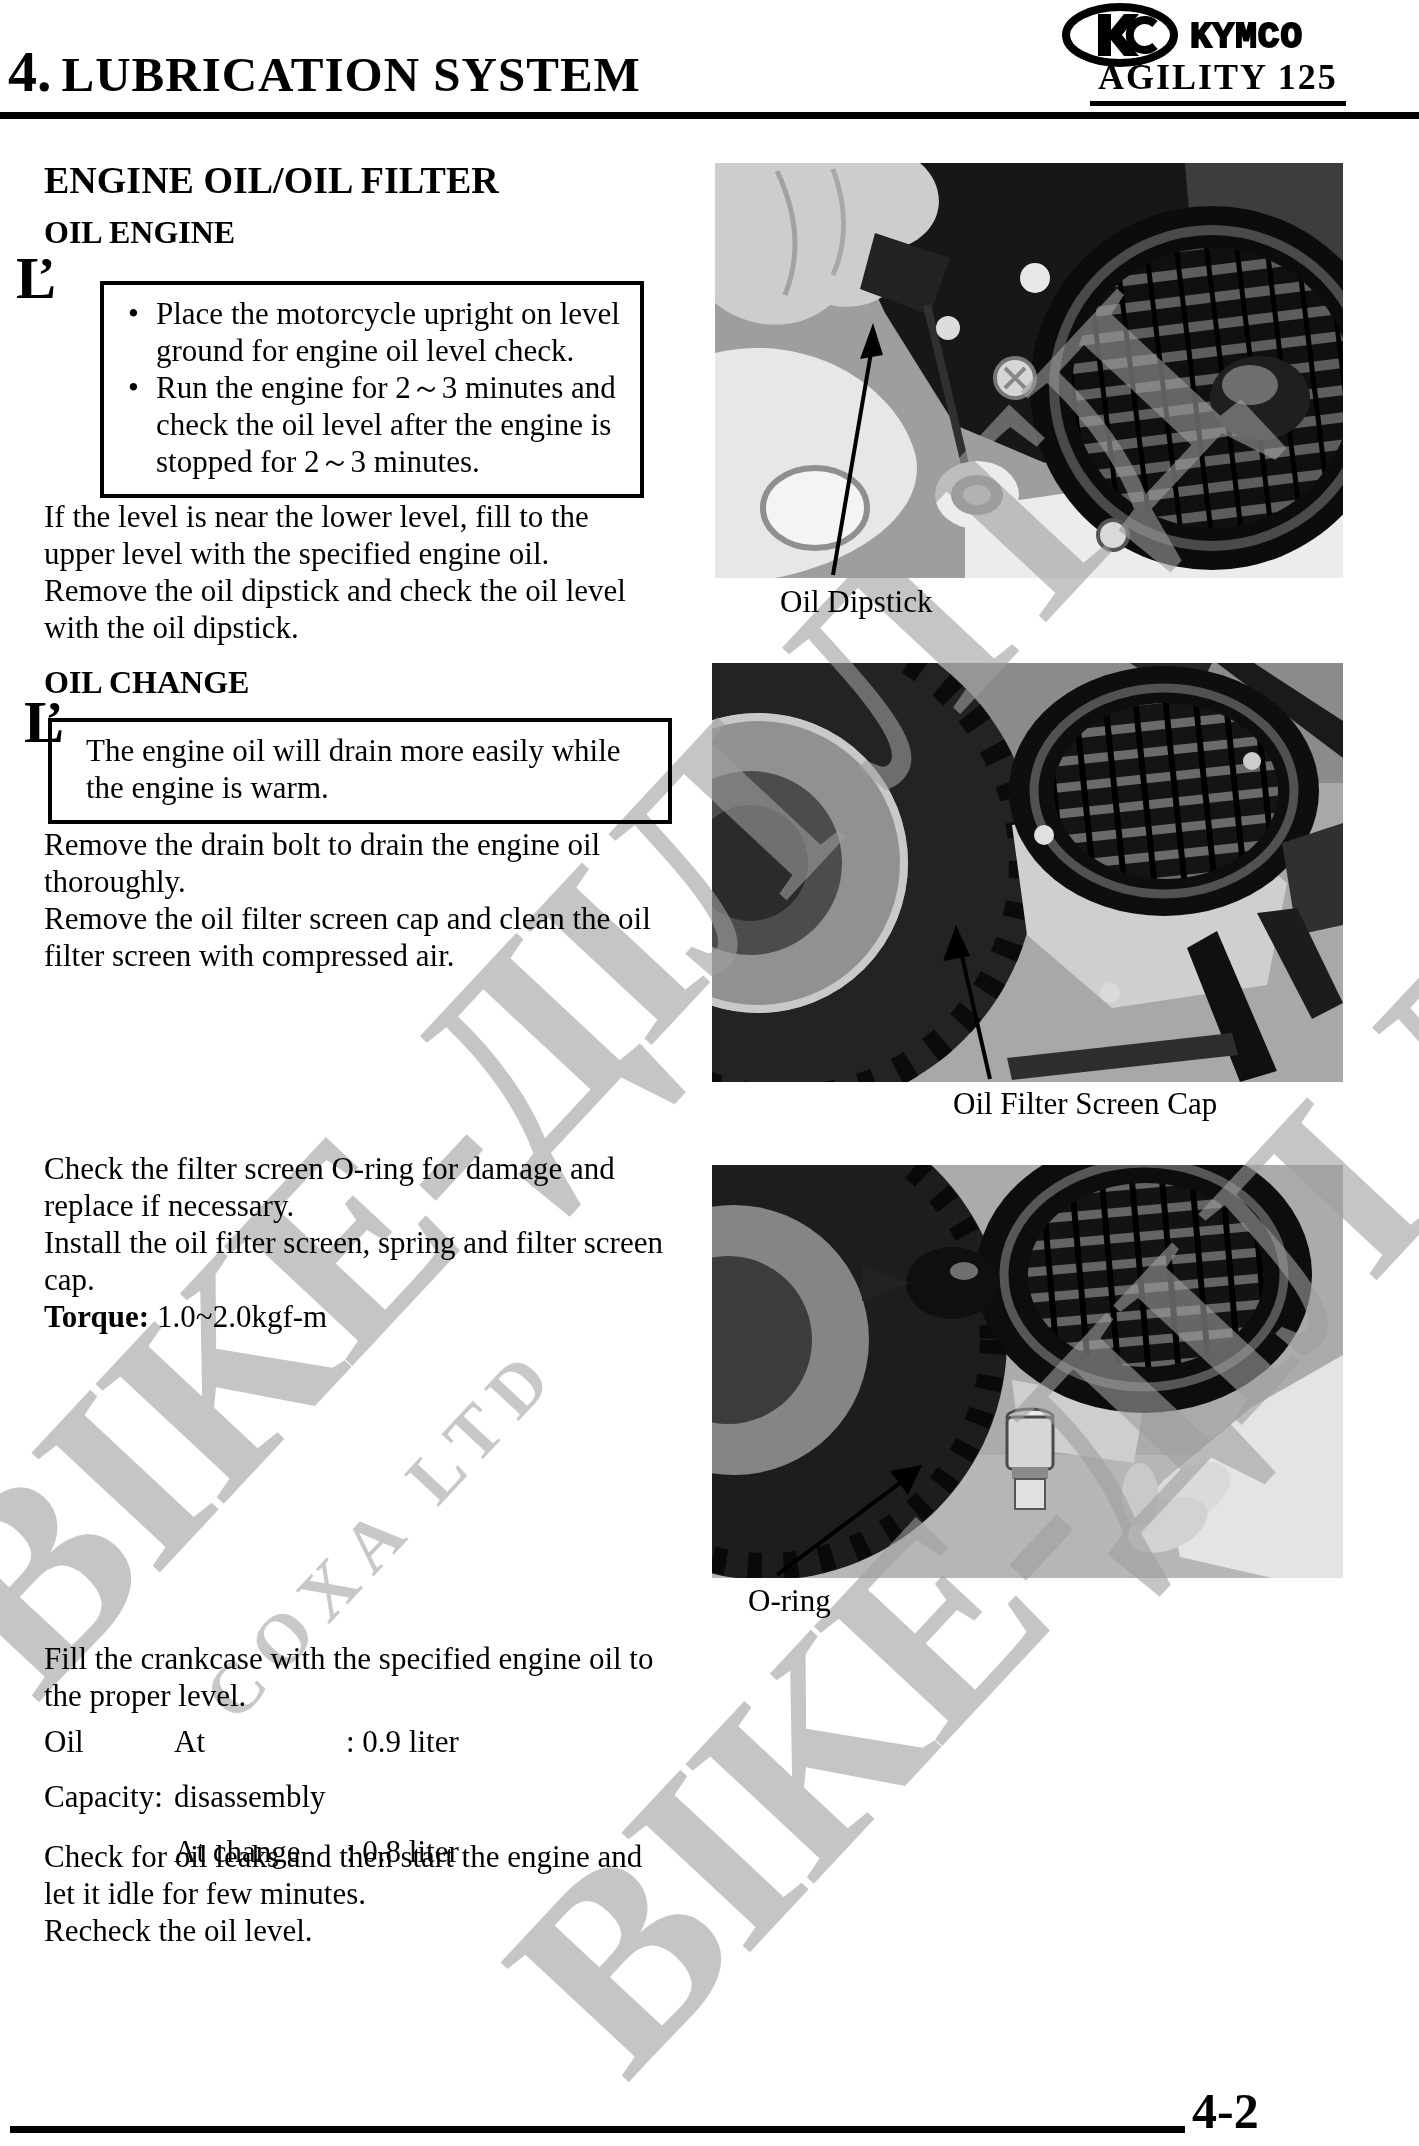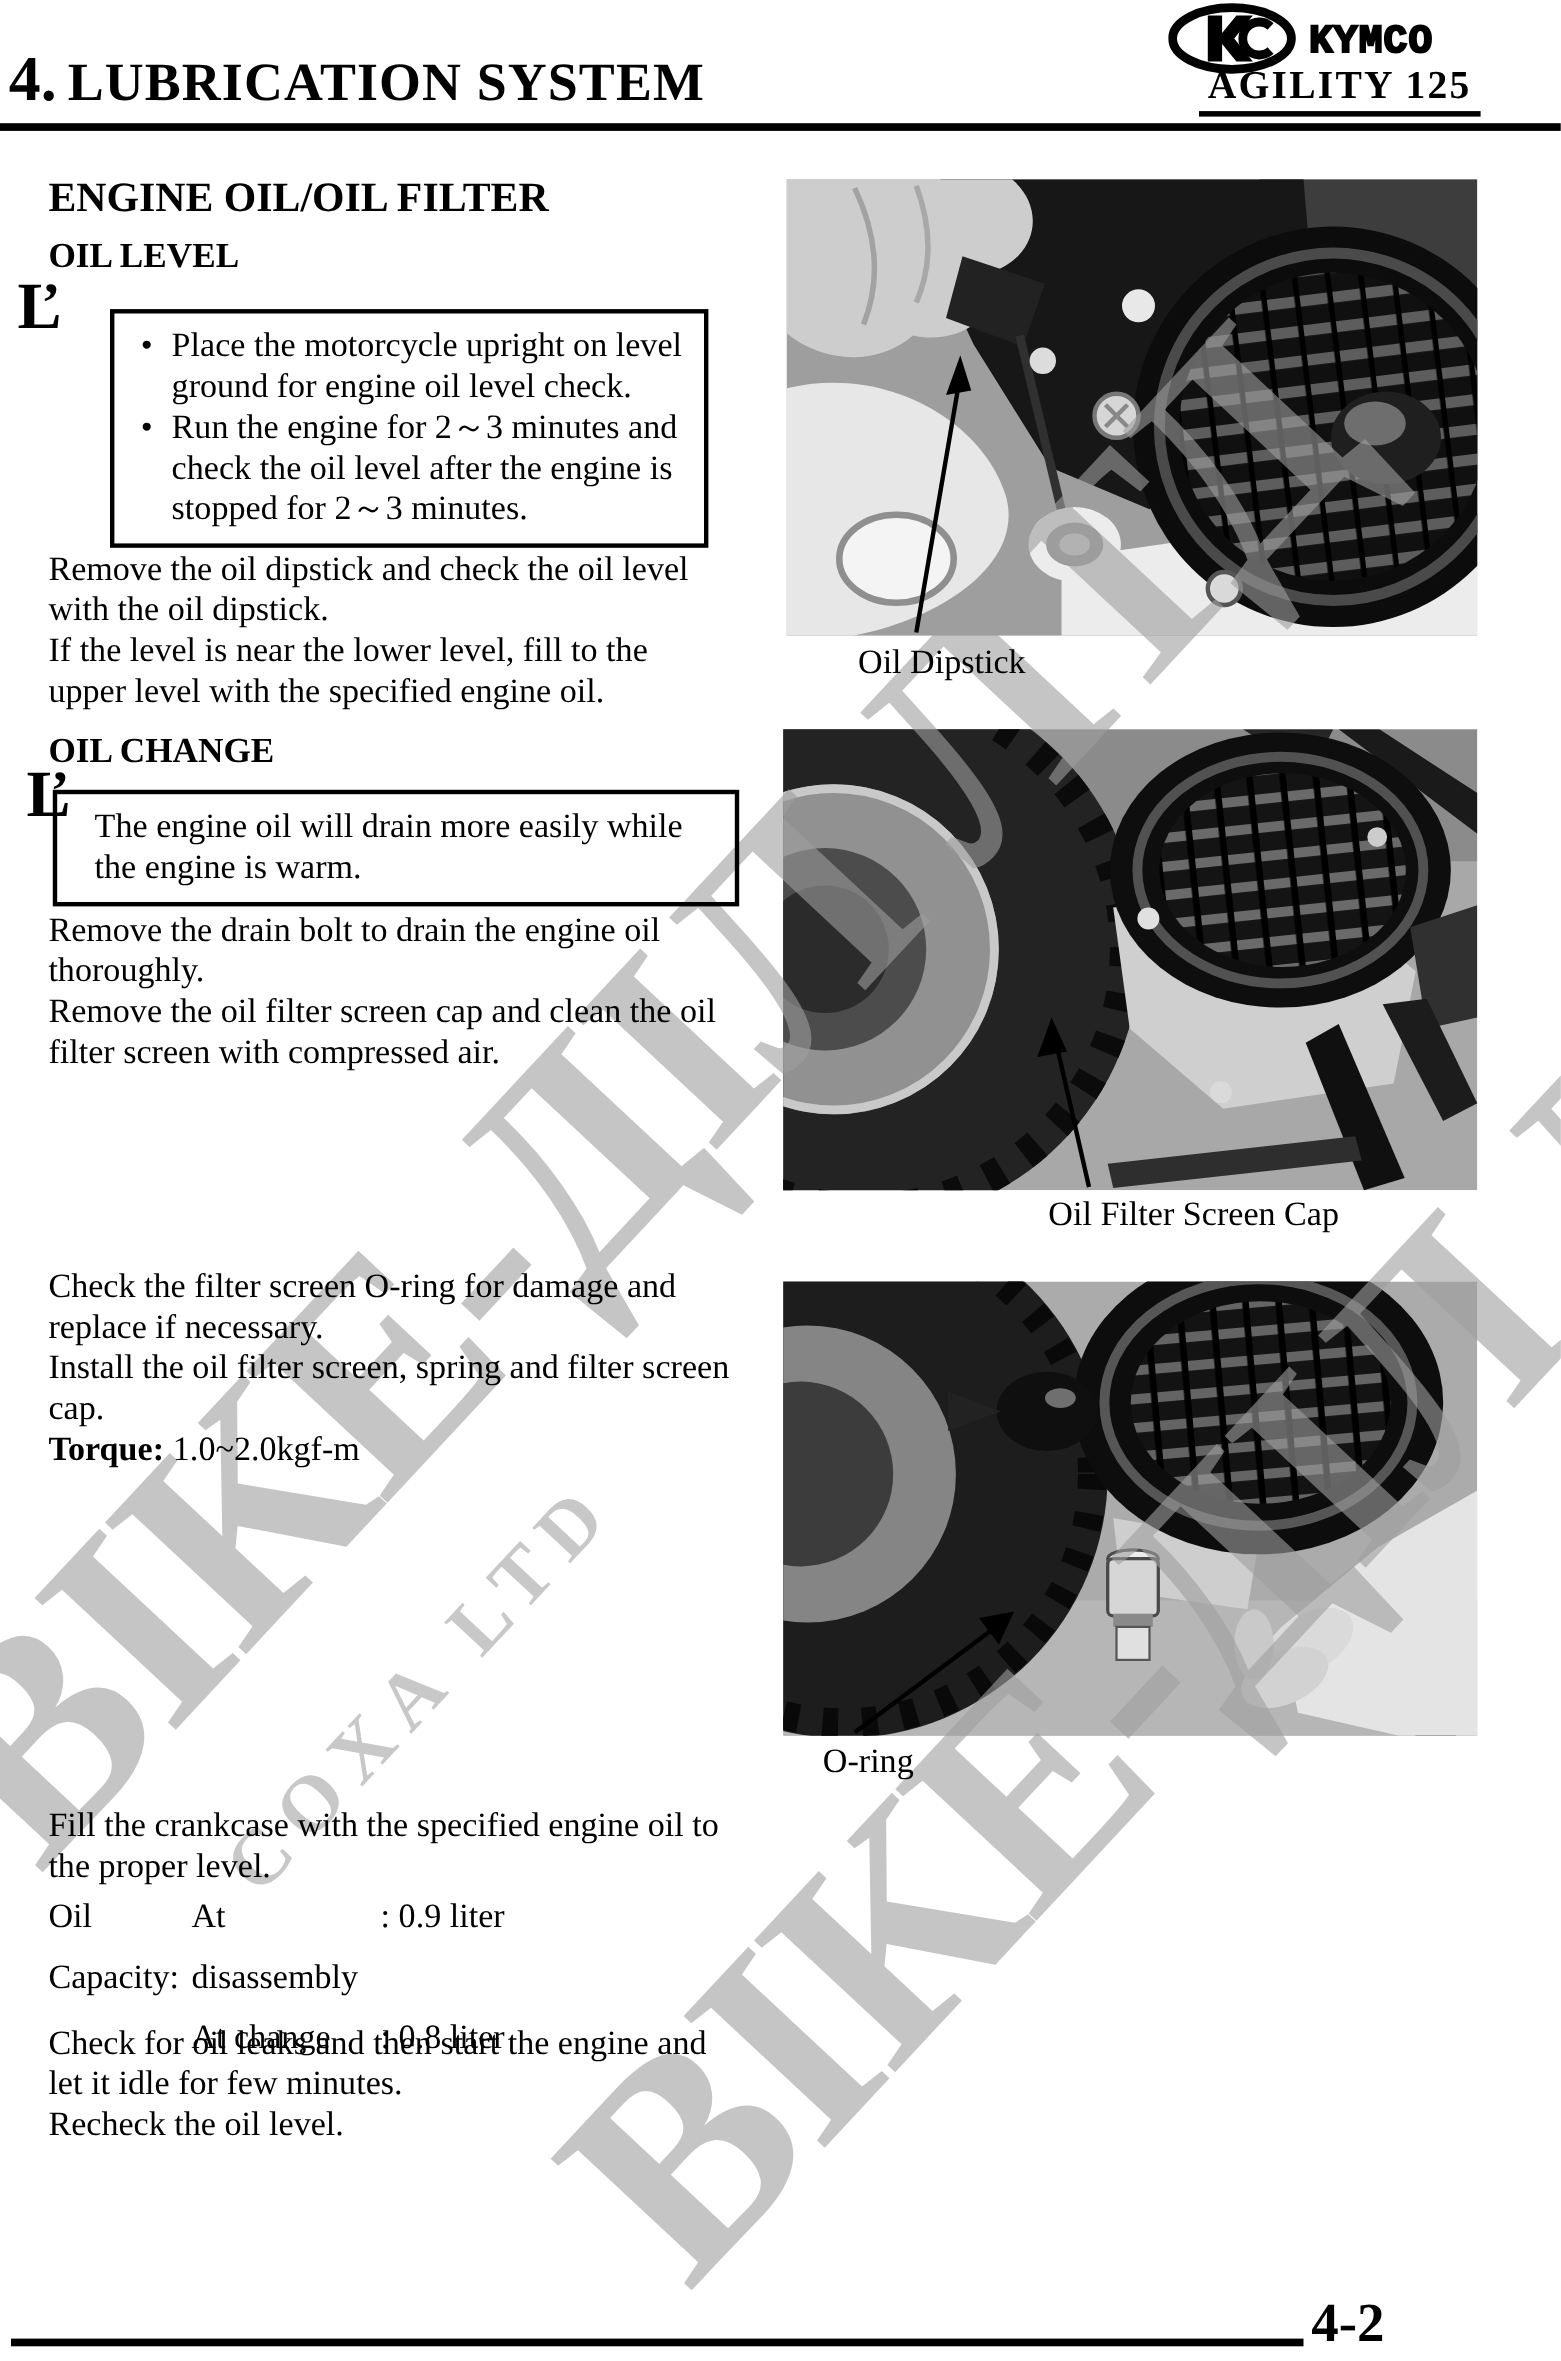--- a/index.html
+++ b/index.html
@@ -197,37 +197,37 @@
       <polygon points="210,300 178,306 196,330" fill="#000"></polygon>
     </svg>
   </div>
   <div class="abs caption cap3">O-ring</div>
 
   <div class="abs wm wm-large wm1">ВІКЕ-ДІЛ ЛТД</div>
   <div class="abs wm wm-large wm2">ВІКЕ-ДІЛ ЛТД</div>
   <div class="abs wm wm-small">COXA LTD</div>
 
   <div class="abs h1">ENGINE OIL/OIL FILTER</div>
-  <div class="abs h2 h2-a">OIL LEVEL</div>
+  <div class="abs h2 h2-a">OIL ENGINE</div>
 
   <div class="abs note-icon icon1">Ľ</div>
   <div class="abs note-box box1">
     <div class="bullet-row">
       <span class="bullet">•</span>
       <span class="bullet-text">Place the motorcycle upright on level ground for engine oil level check.</span>
     </div>
     <div class="bullet-row">
       <span class="bullet">•</span>
       <span class="bullet-text">Run the engine for 2～3 minutes and check the oil level after the engine is stopped for 2～3 minutes.</span>
     </div>
   </div>
 
   <div class="abs para para-a">
+    <p>If the level is near the lower level, fill to the upper level with the specified engine oil.</p>
     <p>Remove the oil dipstick and check the oil level with the oil dipstick.</p>
-    <p>If the level is near the lower level, fill to the upper level with the specified engine oil.</p>
   </div>
 
   <div class="abs h2 h2-b">OIL CHANGE</div>
   <div class="abs note-icon icon2">Ľ</div>
   <div class="abs note-box box2">
     <div>The engine oil will drain more easily while the engine is warm.</div>
   </div>
 
   <div class="abs para para-b">
     <p>Remove the drain bolt to drain the engine oil thoroughly.</p>

